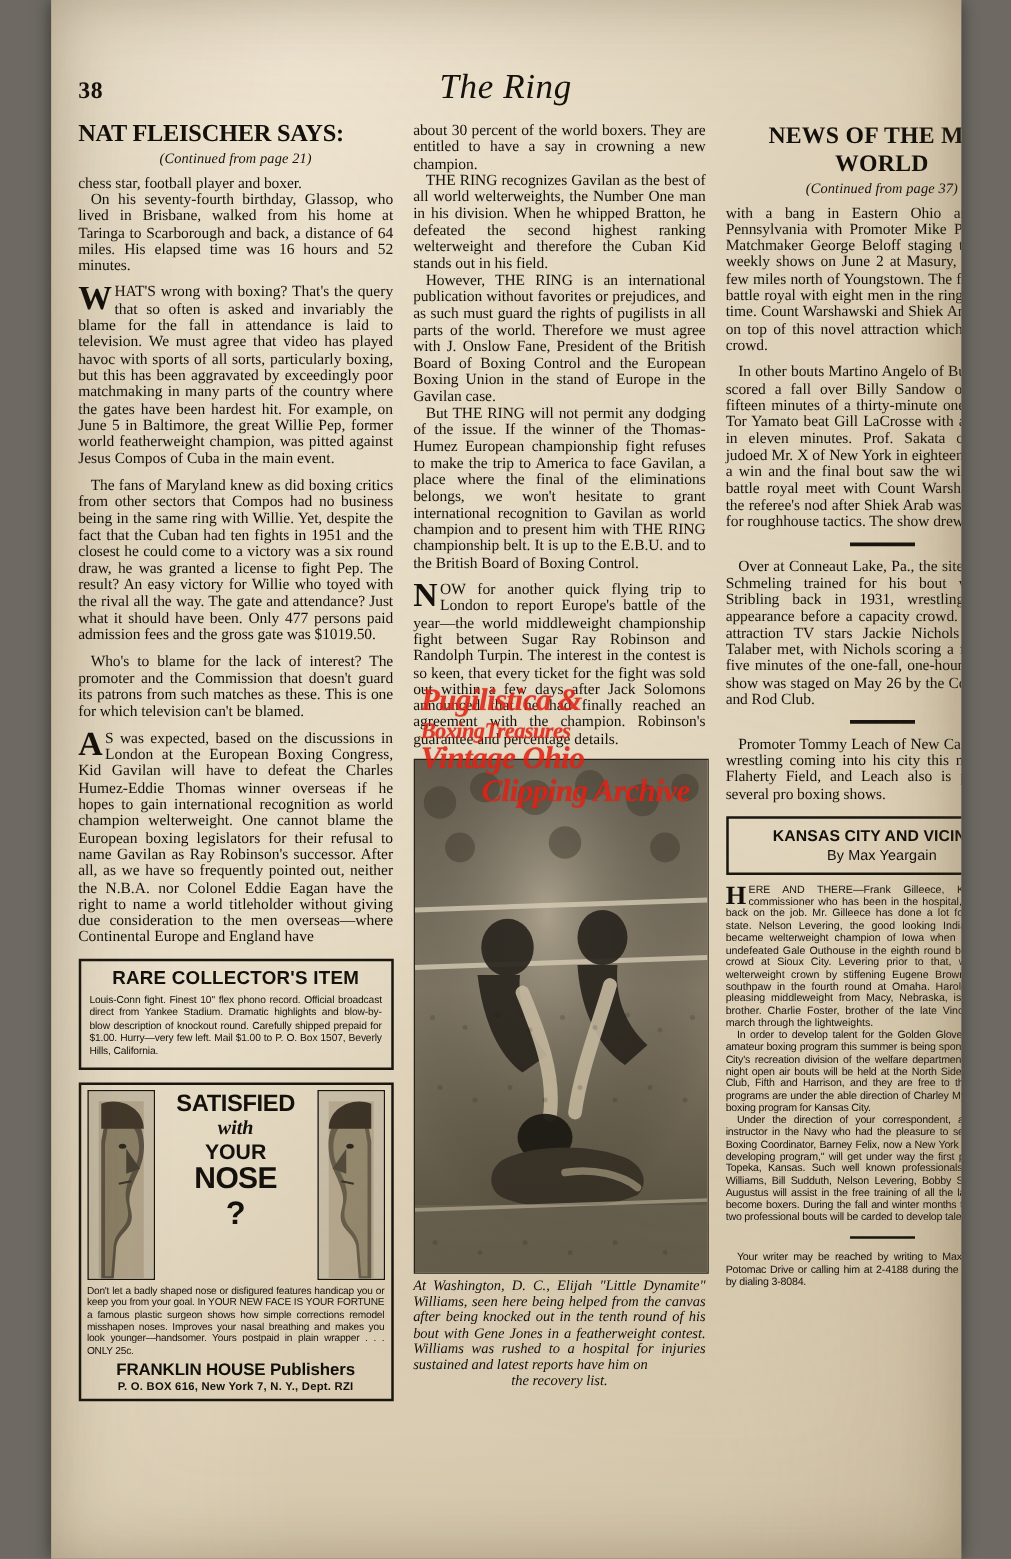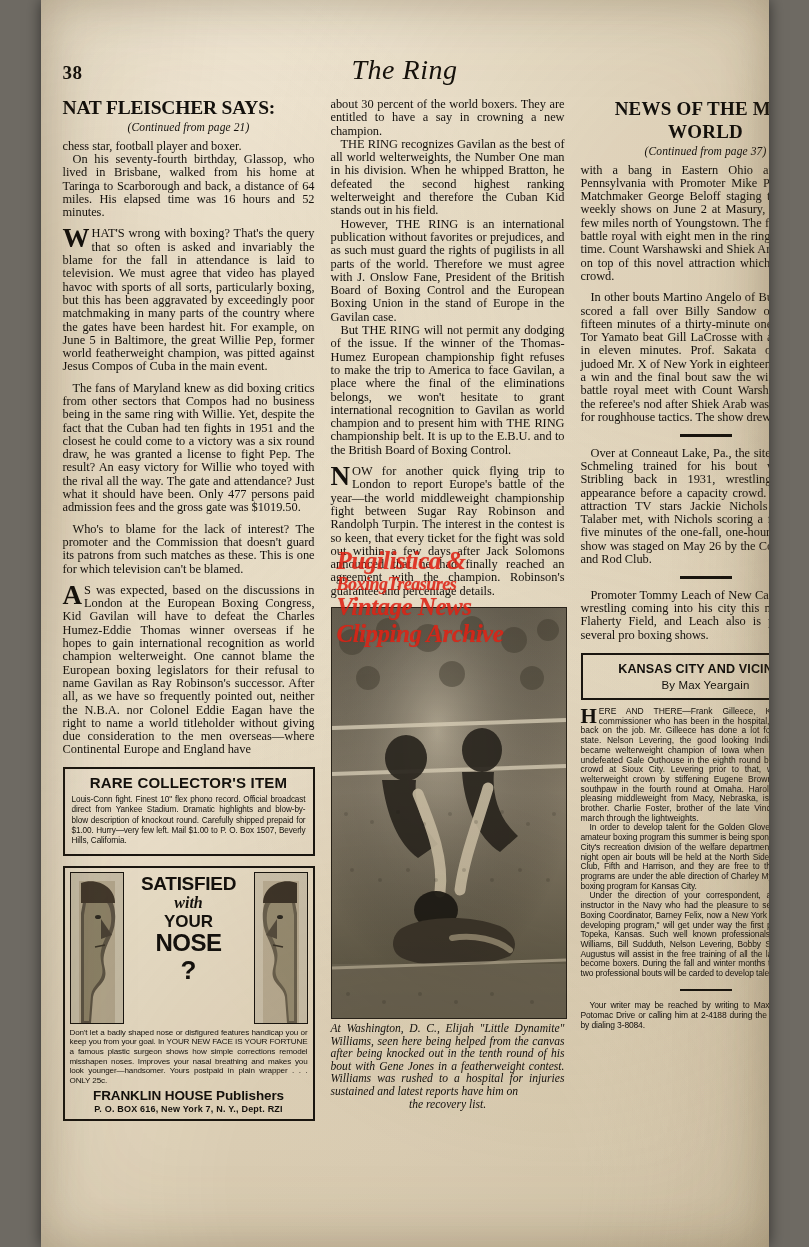--- a/index.html
+++ b/index.html
@@ -296,21 +296,21 @@
     font-weight: bold;
     color: #e02214;
     opacity: .88;
     line-height: 1.03;
     letter-spacing: -.5px;
     text-shadow: 0 0 1px rgba(180,20,10,.5);
   }
   .wm1 { font-size: 25px; }
   .wm2 { font-size: 18px; margin-top: 1px; }
   .wm3 { font-size: 25px; margin-top: 1px; }
-  .wm4 { font-size: 25px; margin-top: 1px; }
+  .wm4 { font-size: 25px; margin-top: 1px; text-align: center; }
 </style>
 </head>
 <body>
 
 <div class="page">
 
   <div class="folio">38</div>
 
   <div class="masthead">
     <div class="masthead-title">The Ring</div>
@@ -496,19 +496,19 @@
       <p class="kc-body">Under the direction of your correspondent, a former boxing instructor in the Navy who had the pleasure to serve under U. S. Boxing Coordinator, Barney Felix, now a New York referee, a "talent developing program," will get under way the first part of August at Topeka, Kansas. Such well known professionals as Chief Alvin Williams, Bill Sudduth, Nelson Levering, Bobby Spaeth, and Ray Augustus will assist in the free training of all the lads who want to become boxers. During the fall and winter months two amateur and two professional bouts will be carded to develop talent.</p>
       <div class="rule-sm"></div>
       <p class="kc-body">Your writer may be reached by writing to Max Yeargain, 2101 Potomac Drive or calling him at 2-4188 during the day and at night by dialing 3-8084.</p>
     </div>
 
   </div>
 
   <div class="watermark">
     <div class="wm1">Pugilistica &amp;</div>
     <div class="wm2">BoxingTreasures</div>
-    <div class="wm3">Vintage News</div>
+    <div class="wm3">Vintage Ohio</div>
     <div class="wm4">Clipping Archive</div>
   </div>
 
   <div class="paper-grain"></div>
   <div class="edge-shade"></div>
 </div>
 
 </body></html>

